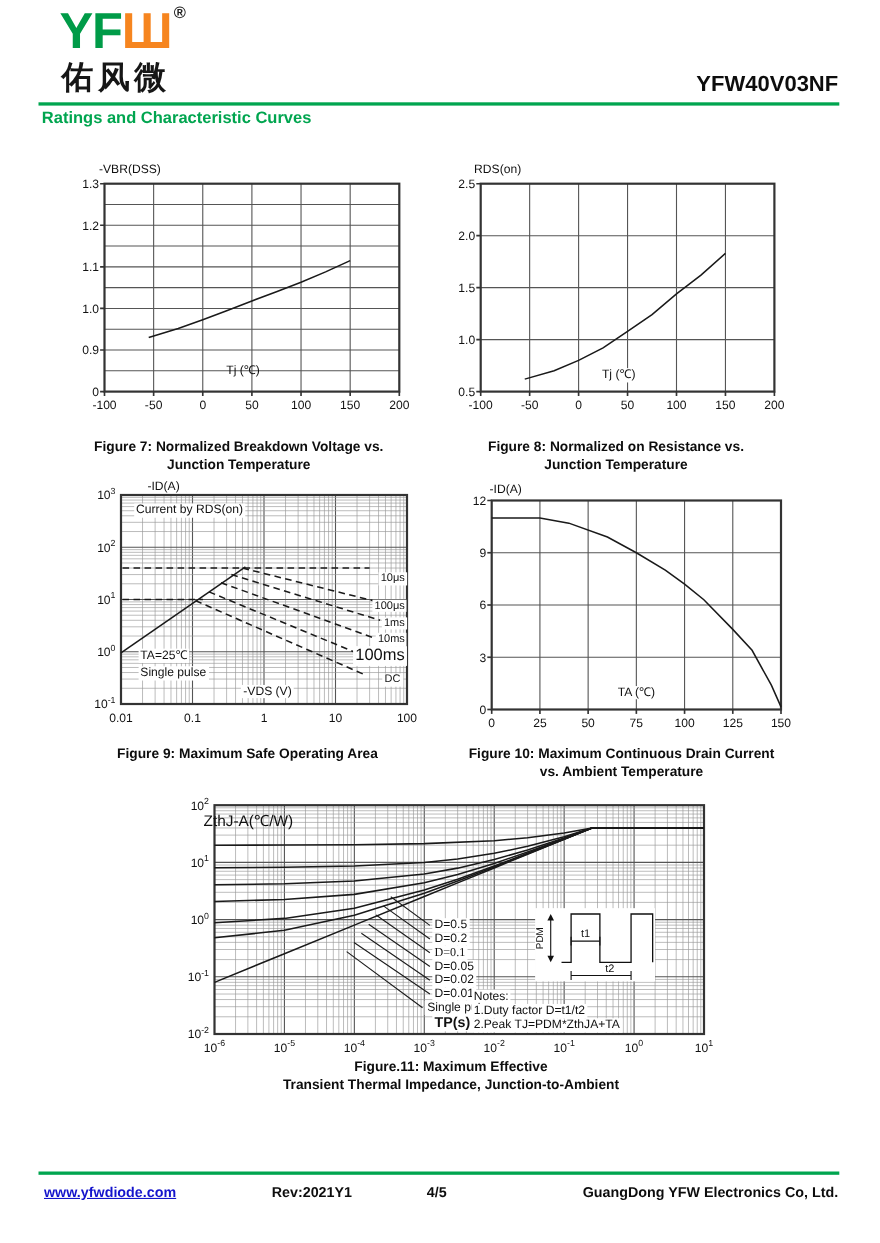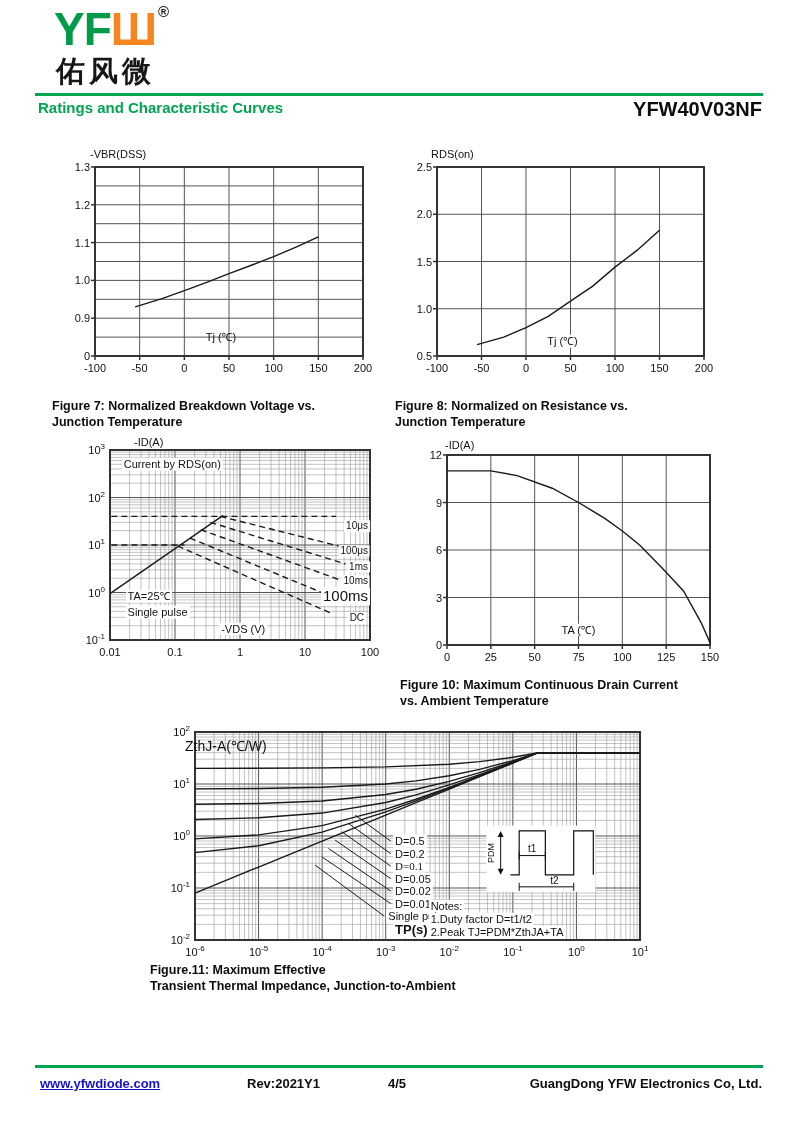--- a/index.html
+++ b/index.html
@@ -5,41 +5,41 @@
   html,body{margin:0;padding:0;background:#e8e8e8;}
   .page{position:relative;width:800px;height:1130px;background:#ffffff;overflow:hidden;
         font-family:"Liberation Sans",sans-serif;color:#111;}
   .abs{position:absolute;}
   
   .logo{left:54px;top:4px;font-size:46px;font-weight:bold;letter-spacing:-1px;line-height:1;}
   .logo .yf{color:#009B48;}
   .logo .sha{color:#F6851F;}
   .logo .reg{font-size:15px;color:#222;vertical-align:28px;font-weight:bold;margin-left:2px;}
   .logo-cn{left:56px;top:56px;font-size:29px;font-weight:bold;color:#161616;letter-spacing:4px;line-height:1.1;}
-  .partno{right:38px;top:66px;font-size:20px;font-weight:bold;color:#0d0d0d;margin-top:32px;}
+  .partno{right:38px;top:66px;font-size:20px;font-weight:bold;color:#0d0d0d;}
   .rule{left:35px;right:37px;height:3px;background:#00A54F;}
   .rule1{top:93px;} .rule2{top:1065px;}
   .sect{left:38px;top:99px;font-size:15px;font-weight:bold;color:#00A54F;}
   
   .chart{position:absolute;}
   #chart-fig7{left:52px;top:134px;width:330px;height:250px;}
   #chart-fig8{left:395px;top:134px;width:330px;height:250px;}
   #chart-fig9{left:60px;top:438px;width:330px;height:232px;}
   #chart-fig10{left:400px;top:438px;width:330px;height:232px;}
   #chart-fig11{left:150px;top:706px;width:520px;height:262px;}
   .chart svg{position:absolute;left:0;top:0;}
   .ylab{position:absolute;font-size:11px;color:#111;white-space:nowrap;z-index:3;}
   #chart-fig7 .ylab{left:38px;top:14px;}
   #chart-fig8 .ylab{left:36px;top:14px;}
   #chart-fig9 .ylab{left:74px;top:-2px;}
   #chart-fig10 .ylab{left:45px;top:1px;}
   #chart-fig11 .ylab{left:35px;top:2px;font-size:14px;margin-top:28px;}
   .ann{position:absolute;font-size:11px;color:#111;white-space:nowrap;z-index:2;line-height:1.15;}
   .ann.bg{background:#fff;padding:0 2px;}
-  .cap{position:absolute;font-size:12.5px;font-weight:bold;color:#0d0d0d;
+  .cap{position:absolute;text-align:center;font-size:12.5px;font-weight:bold;color:#0d0d0d;
        white-space:pre-line;line-height:1.3;}
   #cap-fig7{left:52px;top:398px;width:330px;}
   #cap-fig8{left:395px;top:398px;width:330px;}
   #cap-fig9{left:60px;top:677px;width:330px;}
   #cap-fig10{left:400px;top:677px;width:330px;}
   #cap-fig11{left:150px;top:962px;width:520px;}
   
   .f-item{top:1076px;font-size:13px;font-weight:bold;color:#0d0d0d;white-space:nowrap;}
   .f-web{left:40px;color:#1414CC;text-decoration:underline;cursor:pointer;}
   .f-rev{left:247px;} .f-page{left:388px;} .f-co{right:38px;}
@@ -287,20 +287,21 @@
         <line x1="43" y1="159.5" x2="47" y2="159.5" stroke="#333" stroke-width="1.5"></line>
         <text x="42" y="116" text-anchor="end" font-size="11" fill="#111">6</text>
         <line x1="43" y1="112" x2="47" y2="112" stroke="#333" stroke-width="1.5"></line>
         <text x="42" y="68.5" text-anchor="end" font-size="11" fill="#111">9</text>
         <line x1="43" y1="64.5" x2="47" y2="64.5" stroke="#333" stroke-width="1.5"></line>
         <text x="42" y="21" text-anchor="end" font-size="11" fill="#111">12</text>
         <line x1="43" y1="17" x2="47" y2="17" stroke="#333" stroke-width="1.5"></line>
       </svg>
       <div class="ann bg" style="left: 178.5px; top: 191.8px; transform: translateY(-50%) translateX(-50%);">TA (℃)</div>
     </div>
+  <div class="cap" id="cap-fig9">Figure 9: Maximum Safe Operating Area</div>
   <div class="cap" id="cap-fig10">Figure 10: Maximum Continuous Drain Current
 vs. Ambient Temperature</div>
 
   <div class="chart" id="chart-fig11">
     <div class="ylab">ZthJ-A(℃/W)</div>
   <svg width="520" height="262">
         <line x1="64.13690686721024" y1="26" x2="64.13690686721024" y2="234" stroke="#999" stroke-width="0.6"></line>
         <line x1="75.33127976432141" y1="26" x2="75.33127976432141" y2="234" stroke="#999" stroke-width="0.6"></line>
         <line x1="83.27381373442049" y1="26" x2="83.27381373442049" y2="234" stroke="#999" stroke-width="0.6"></line>
         <line x1="89.43452170421833" y1="26" x2="89.43452170421833" y2="234" stroke="#999" stroke-width="0.6"></line>

